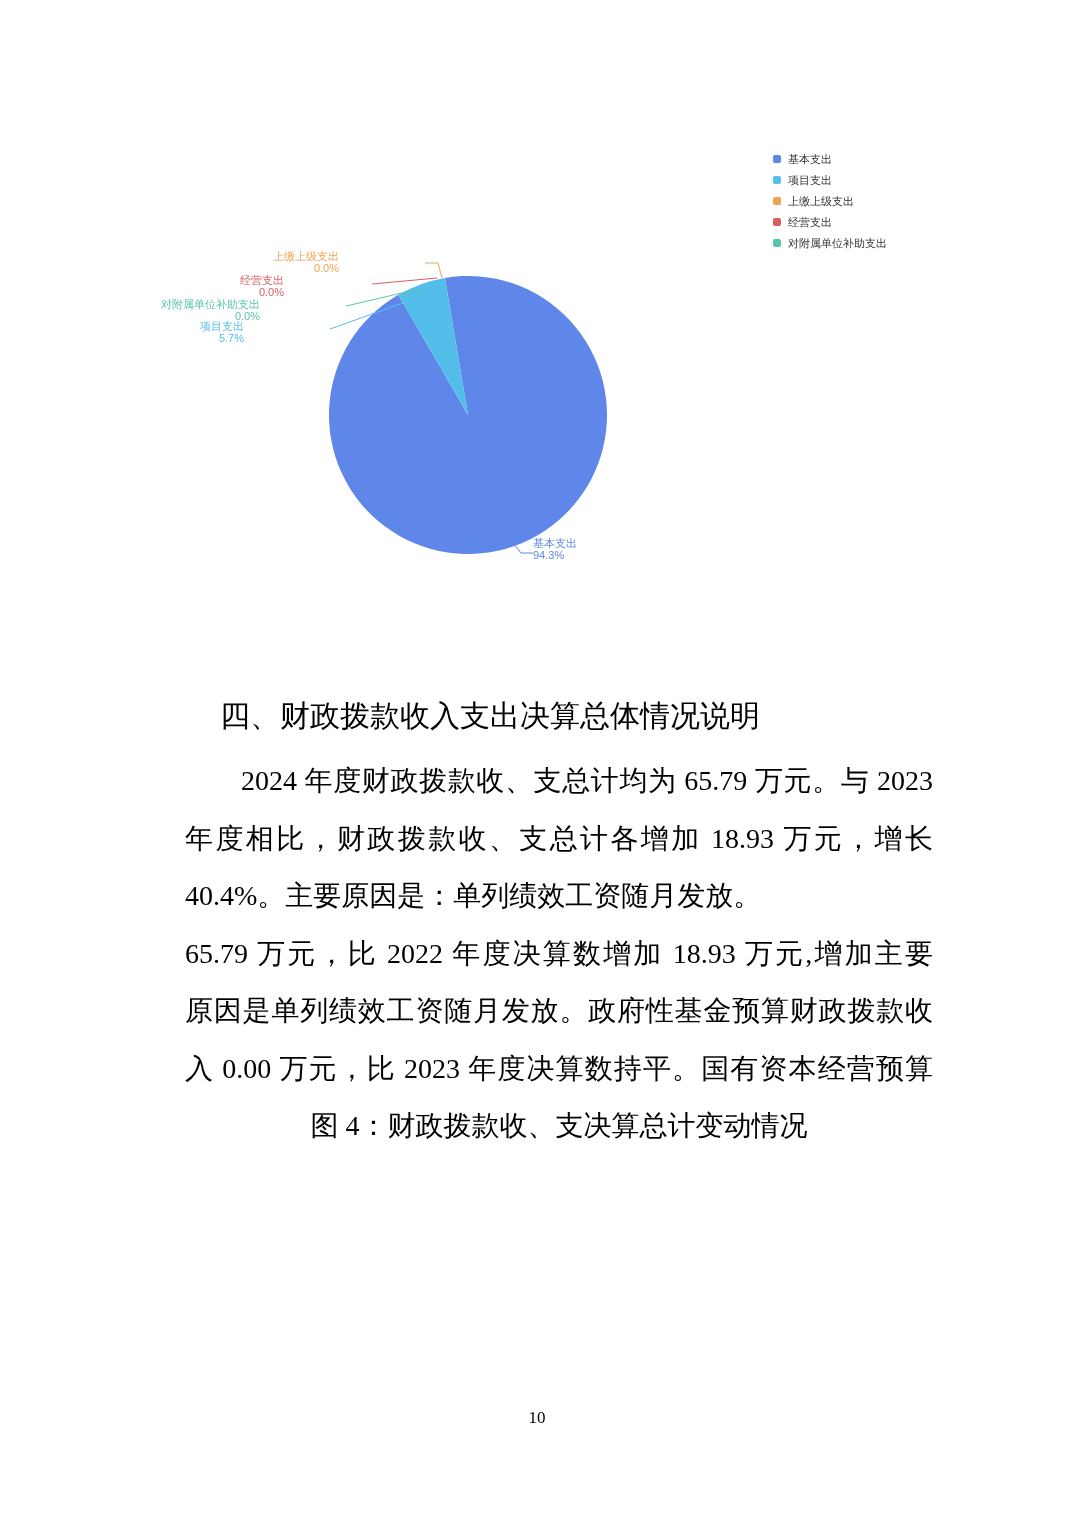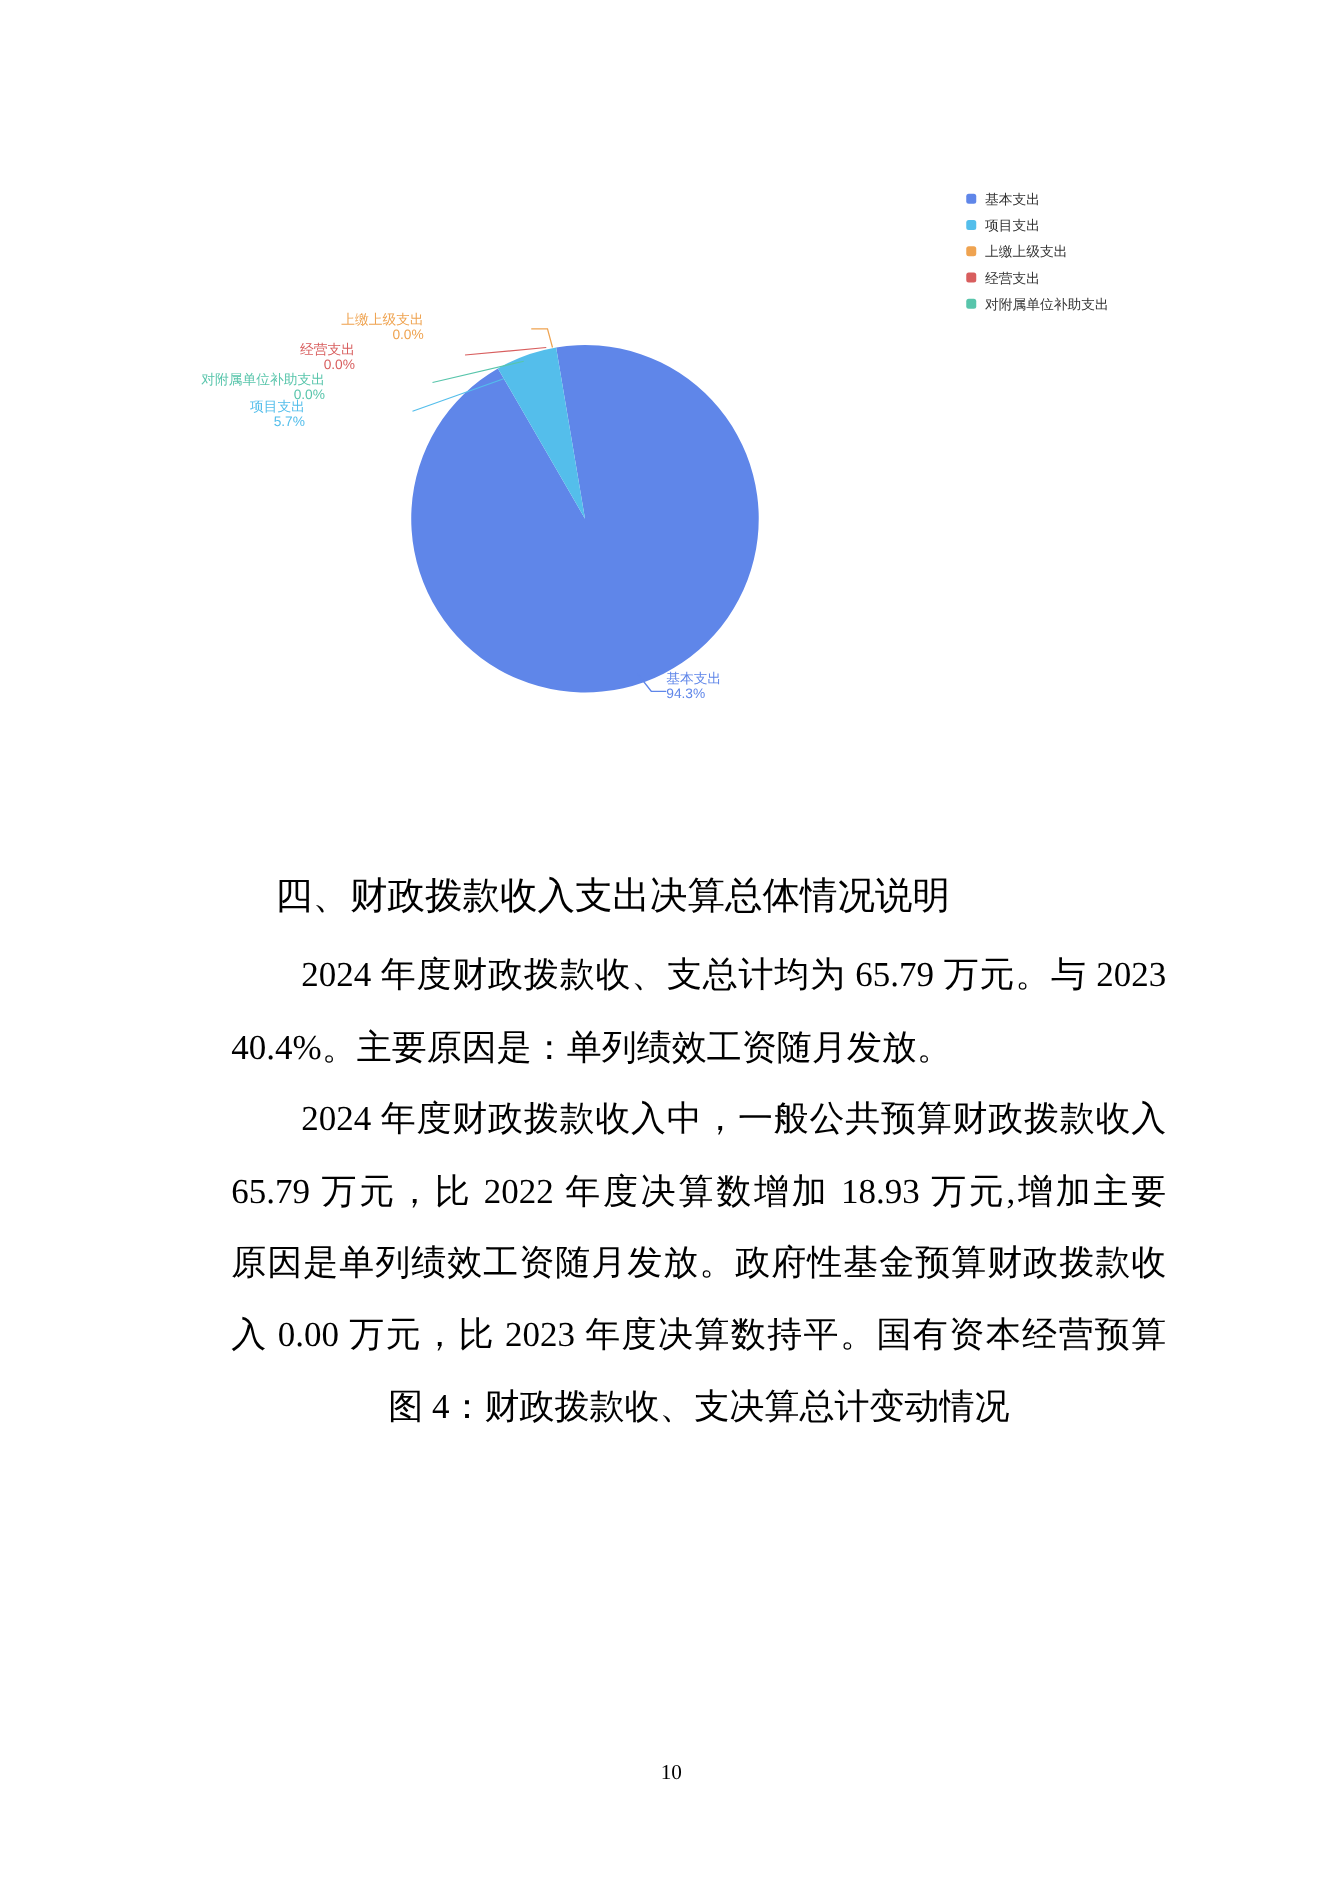--- a/index.html
+++ b/index.html
@@ -154,21 +154,21 @@
   <div class="callout left-anchored" style="left: 533px; top: 537px; color: rgb(95, 134, 233);">
     <div>基本支出</div>
     <div>94.3%</div>
   </div>
 </div>
 
 <div class="doc-heading">四、财政拨款收入支出决算总体情况说明</div>
 
 <div class="doc-body">
   <div class="doc-line justified indent">2024 年度财政拨款收、支总计均为 65.79 万元。与 2023</div>
+  <div class="doc-line justified">年度相比，财政拨款收、支总计各增加 18.93 万元，增长</div>
   <div class="doc-line">40.4%。主要原因是：单列绩效工资随月发放。</div>
-  <div class="doc-line justified indent">2024 年度财政拨款收入中，一般公共预算财政拨款收入</div>
   <div class="doc-line justified">65.79 万元，比 2022 年度决算数增加 18.93 万元,增加主要</div>
   <div class="doc-line justified">原因是单列绩效工资随月发放。政府性基金预算财政拨款收</div>
   <div class="doc-line justified">入 0.00 万元，比 2023 年度决算数持平。国有资本经营预算</div>
   <div class="doc-line caption">图 4：财政拨款收、支决算总计变动情况</div>
 </div>
 
 <div class="page-number">10</div>
 
 </body></html>

